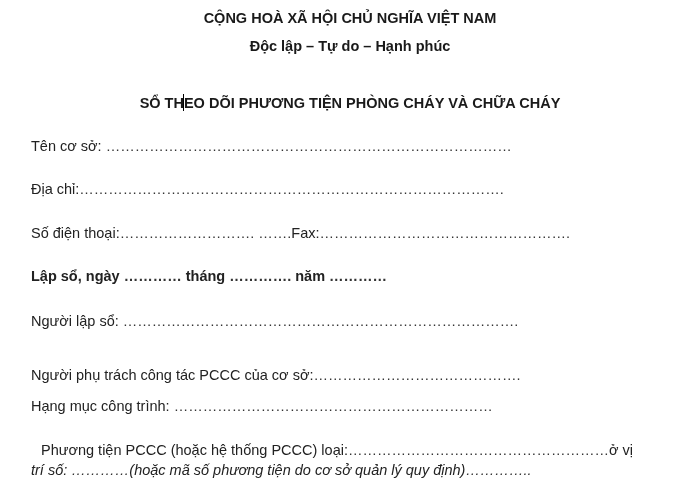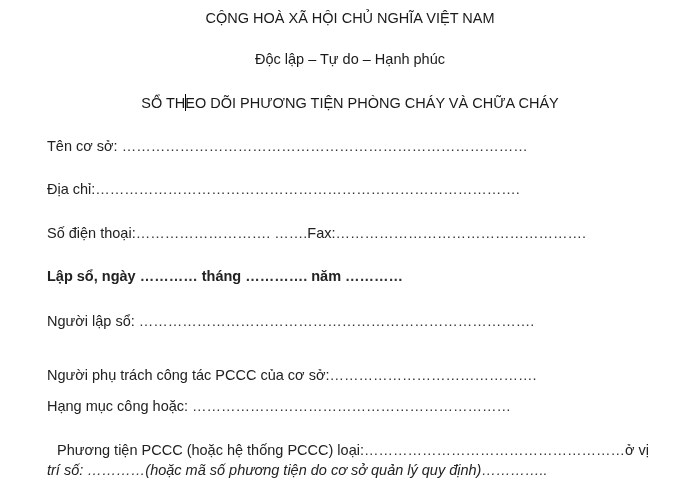--- a/index.html
+++ b/index.html
@@ -13,38 +13,38 @@
       position: relative;
       overflow: hidden;
       font-family: "Liberation Sans", sans-serif;
       color: #1a1a1a;
     }
     .center-line {
       position: absolute;
       left: 0;
       width: 700px;
       text-align: center;
-      font-weight: normal;
+      font-weight: bold;
       font-size: 14.5px;
       white-space: nowrap;
     }
     #h1 { top: 10px; }
-    #h2 { top: 51px; }
+    #h2 { top: 38px; }
     #h3 { top: 94px; text-align: center; }
     .cursor {
       display: inline-block;
       width: 1px;
       height: 17px;
       background: #000;
       vertical-align: -3px;
       margin: 0 -0.5px;
     }
     .field {
       position: absolute;
-      left: 47px;
+      left: 31px;
       font-size: 14.5px;
       white-space: nowrap;
       color: #222;
     }
     .dots {
       letter-spacing: 0px;
       color: #333;
     }
     #f1 { top: 138px; }
     #f2 { top: 181px; }
@@ -81,21 +81,21 @@
 
 <div class="field" id="f5">
   <span>Người lập sổ: </span><span class="dots">……………………………………………………………………….</span>
 </div>
 
 <div class="field" id="f6">
   <span>Người phụ trách công tác PCCC của cơ sở:</span><span class="dots">…………………………………….</span>
 </div>
 
 <div class="field" id="f7">
-  <span>Hạng mục công hoặc: </span><span class="dots">…………………………………………………………</span>
+  <span>Hạng mục công trình: </span><span class="dots">…………………………………………………………</span>
 </div>
 
 <div class="field" id="f8">
   <span>Phương tiện PCCC (hoặc hệ thống PCCC) loại:</span><span class="dots">………………………………………………</span><span>ở vị</span>
 </div>
 
 <div class="field" id="f9">
   <span>trí số: </span><span class="dots">…………</span><span>(hoặc mã số phương tiện do cơ sở quản lý quy định)</span><span class="dots">…………..</span>
 </div>
 

